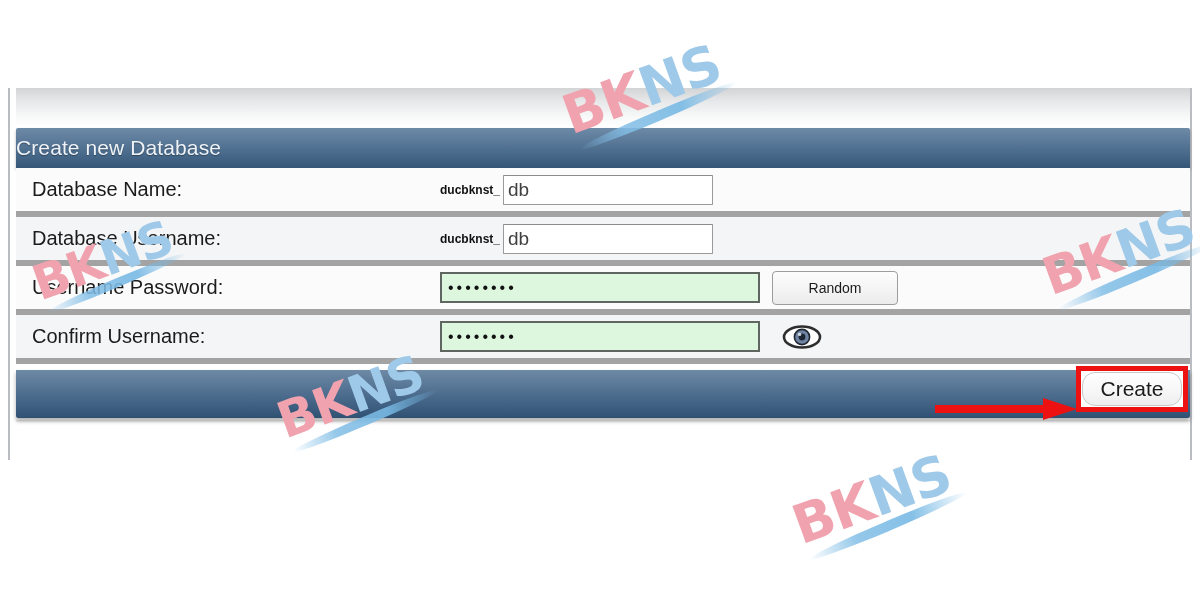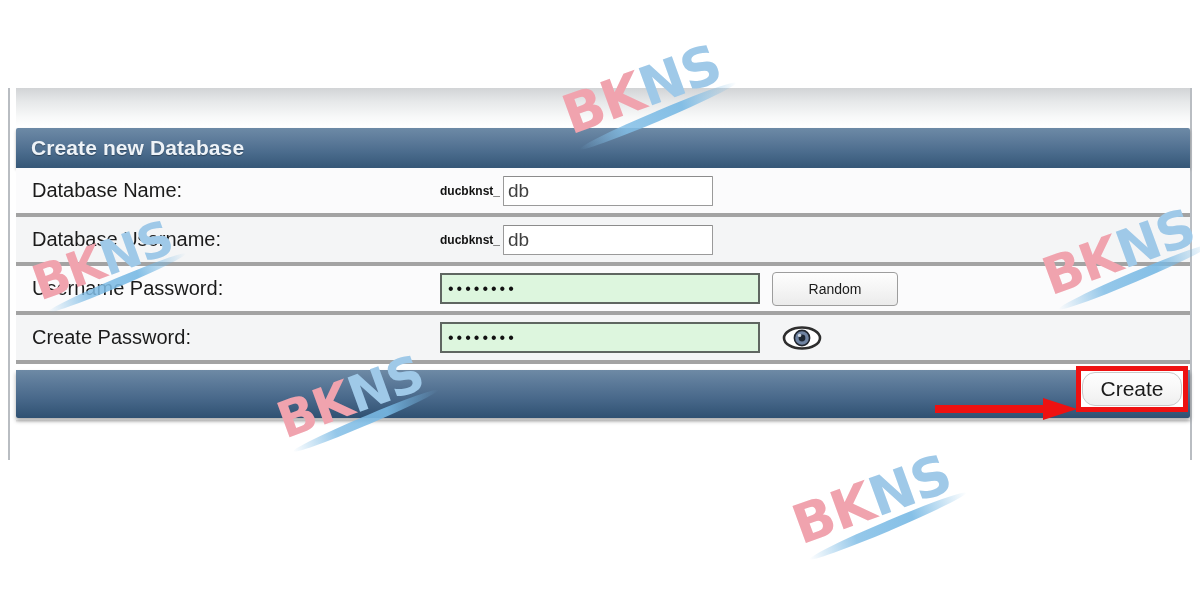--- a/index.html
+++ b/index.html
@@ -69,37 +69,35 @@
     height: 40px;
     background: linear-gradient(to bottom, #6d8aa6 0%, #5e7c9b 28%, #4a6b8c 62%, #355777 100%);
     box-shadow: 0 2px 3px rgba(0,0,0,.30);
     display: flex;
     align-items: center;
     border-radius: 2px 2px 0 0;
   }
   .section-header-title {
     color: #eef3f8;
     font-size: 21px;
-    padding-left: 15px;
     letter-spacing: .1px;
     text-shadow: 0 1px 1px rgba(0,0,0,.35);
-    font-weight: bold;
   }
 
   .form-rows {
     position: absolute;
     left: 6px; right: 0;
     top: 80px;
     z-index: 12;
   }
   .row {
     height: 49px;
     display: flex;
     align-items: center;
-    border-bottom: 4px solid #a3a3a3;
+    border-bottom: 6px solid #a3a3a3;
     position: relative;
     box-sizing: border-box;
     justify-content: center;
   }
   .row.alt { background: #f4f5f6; }
   .row.plain { background: #fbfbfc; }
 
   .row-label {
     width: 424px;
     padding-left: 16px;
@@ -259,21 +257,21 @@
 
     <div class="row plain">
       <div class="row-label">Username Password:</div>
       <div class="row-field">
         <input class="pass-input" type="text" readonly="" value="••••••••" style="">
         <button class="btn-random">Random</button>
       </div>
     </div>
 
     <div class="row alt">
-      <div class="row-label">Create Password:</div>
+      <div class="row-label">Confirm Username:</div>
       <div class="row-field">
         <input class="pass-input" type="text" readonly="" value="••••••••" style="">
         <svg class="eye-icon" viewBox="0 0 40 26">
           <ellipse cx="20" cy="13" rx="18" ry="10.5" fill="#ffffff" stroke="#2e2e2e" stroke-width="2.6"></ellipse>
           <circle cx="20" cy="13" r="7.6" fill="#6f84a3"></circle>
           <circle cx="20" cy="13" r="7.6" fill="none" stroke="#20262f" stroke-width="1.6"></circle>
           <circle cx="20" cy="13" r="3.4" fill="#1d2733"></circle>
           <circle cx="17.6" cy="10.4" r="1.7" fill="#e7eef6" opacity="0.85"></circle>
         </svg>
       </div>

